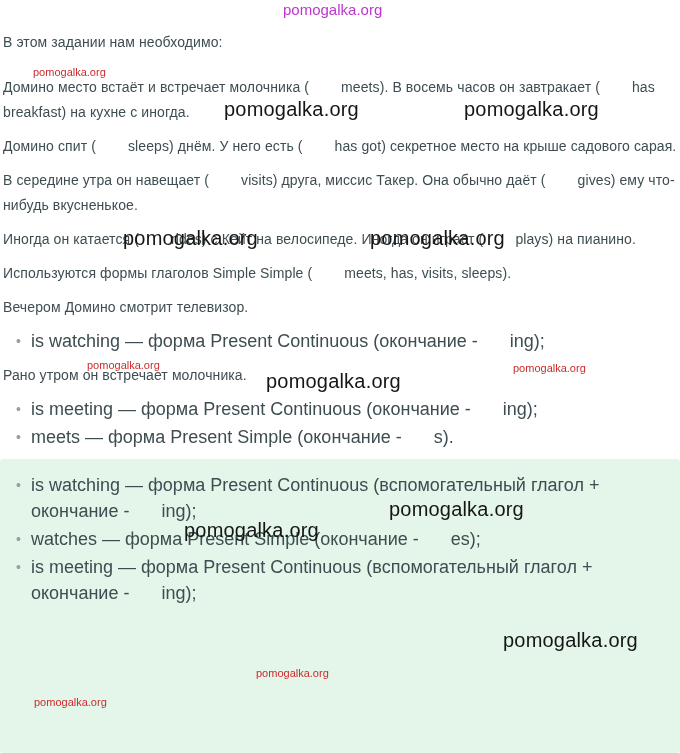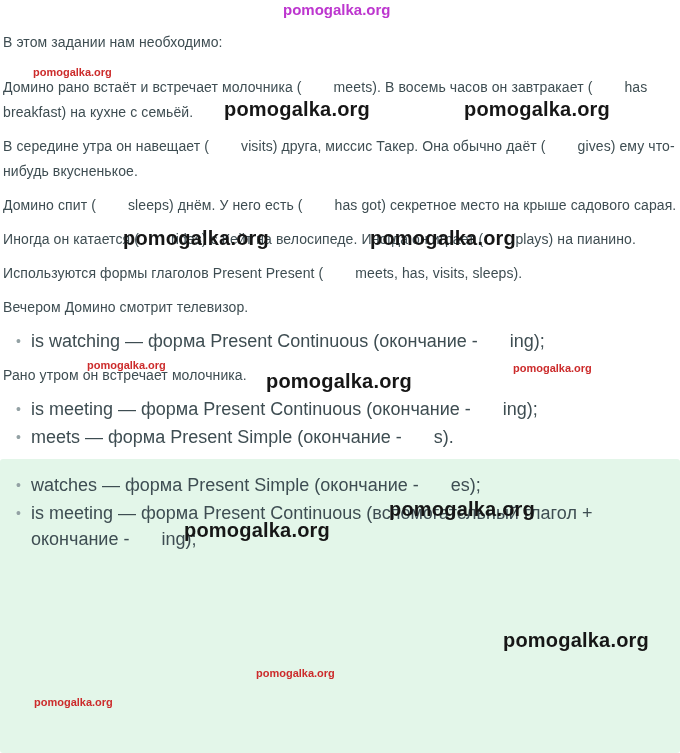--- a/index.html
+++ b/index.html
@@ -29,55 +29,56 @@
     padding-left:28px; margin:4px 0;
   }
   ul.dots li::before {
     content:"•"; position:absolute; left:13px; top:0;
     color:#93a1a4; font-size:14px;
   }
   ul.tight li { margin:2px 0; line-height:26px; }
   
   .wm {
     position:absolute; white-space:nowrap; pointer-events:none;
-    font-weight:700; z-index:5; line-height:1.2;
+    font-weight:400; z-index:5; line-height:1.2;
   }
   .wm-top  { font-size:15px; color:var(--wm-top,#bd36cf); }
   .wm-lg   { font-size:20px; color:var(--wm-large,#161616); letter-spacing:0.2px; }
   .wm-sm   { font-size:11px; color:var(--wm-small,#cc2b2b); }
 </style>
 </head>
 <body>
 
 <div class="page">
 
   <section class="white-area">
     <p class="body intro"><span>В этом задании нам необходимо:</span></p>
 
-    <p class="body"><span>Домино рано встаёт и встречает молочника (</span><b>meets</b><span>). В восемь часов он завтракает (</span><b>has breakfast</b><span>) на кухне с семьёй.</span></p>
+    <p class="body"><span>Домино место встаёт и встречает молочника (</span><b>meets</b><span>). В восемь часов он завтракает (</span><b>has breakfast</b><span>) на кухне с иногда.</span></p>
+    <p class="body"><span>Домино спит (</span><b>sleeps</b><span>) днём. У него есть (</span><b>has got</b><span>) секретное место на крыше садового сарая.</span></p>
     <p class="body"><span>В середине утра он навещает (</span><b>visits</b><span>) друга, миссис Такер. Она обычно даёт (</span><b>gives</b><span>) ему что-нибудь вкусненькое.</span></p>
-    <p class="body"><span>Домино спит (</span><b>sleeps</b><span>) днём. У него есть (</span><b>has got</b><span>) секретное место на крыше садового сарая.</span></p>
     <p class="body"><span>Иногда он катается (</span><b>rides</b><span>) с Кейт на велосипеде. Иногда он играет (</span><b>plays</b><span>) на пианино.</span></p>
-    <p class="body"><span>Используются формы глаголов Present Present (</span><b>meets, has, visits, sleeps</b><span>).</span></p>
+    <p class="body"><span>Используются формы глаголов Simple Simple (</span><b>meets, has, visits, sleeps</b><span>).</span></p>
     <p class="body"><span>Вечером Домино смотрит телевизор.</span></p>
 
     <ul class="dots">
       <li><span>is watching — форма Present Continuous (окончание -</span><b>ing</b><span>);</span></li>
     </ul>
 
     <p class="body"><span>Рано утром он встречает молочника.</span></p>
 
     <ul class="dots">
       <li><span>is meeting — форма Present Continuous (окончание -</span><b>ing</b><span>);</span></li>
       <li><span>meets — форма Present Simple (окончание -</span><b>s</b><span>).</span></li>
     </ul>
   </section>
 
   <section class="green-area">
     <ul class="dots tight">
+      <li><span>is watching — форма Present Continuous (вспомогательный глагол + окончание -</span><b>ing</b><span>);</span></li>
       <li><span>watches — форма Present Simple (окончание -</span><b>es</b><span>);</span></li>
       <li><span>is meeting — форма Present Continuous (вспомогательный глагол + окончание -</span><b>ing</b><span>);</span></li>
 
     </ul>
   </section>
 
   <div class="wm wm-top" style="left:283px; top:1px">pomogalka.org</div>
   <div class="wm wm-sm" style="left:33px;  top:66px">pomogalka.org</div>
   <div class="wm wm-lg" style="left:224px; top:97px">pomogalka.org</div>
   <div class="wm wm-lg" style="left:464px; top:97px">pomogalka.org</div>

